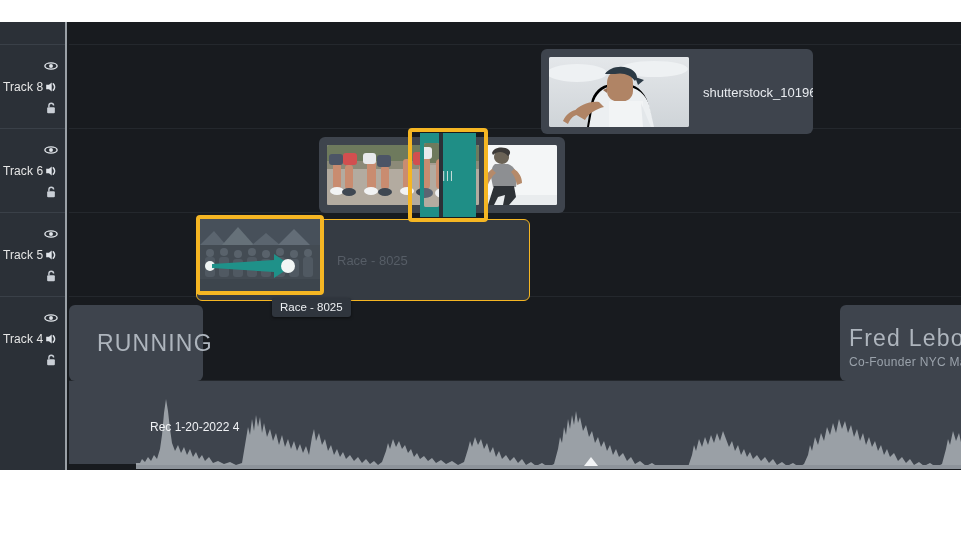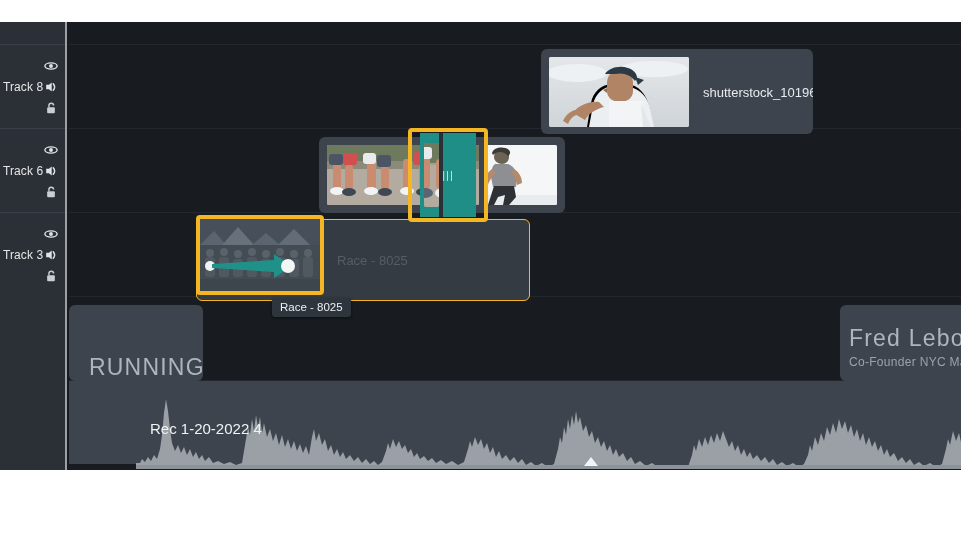--- a/index.html
+++ b/index.html
@@ -234,21 +234,21 @@
             <svg viewBox="0 0 16 16" width="14" height="14">
                 <rect x="3.6" y="7" width="8.8" height="7" rx="1.2" fill="#c9ced5"></rect>
                 <path d="M5.6 7V5.2a2.7 2.7 0 0 1 5.4 0" fill="none" stroke="#c9ced5" stroke-width="1.6"></path>
               </svg>
           </span>
         </div>
       </div>
 
 
       <div class="track-hdr">
-        <span class="track-name">Track 3</span>
+        <span class="track-name">Track 5</span>
         <div class="hdr-icons">
           <span class="ic">
             <svg viewBox="0 0 16 16" width="14" height="14">
                 <ellipse cx="8" cy="8" rx="7" ry="3.6" fill="none" stroke="#dfe3e8" stroke-width="1.6"></ellipse>
                 <circle cx="8" cy="8" r="2.2" fill="#dfe3e8"></circle>
               </svg>
           </span>
           <span class="ic">
             <svg viewBox="0 0 16 16" width="14" height="14">
                 <path d="M2.5 5.5h3.2l3.1-2.6v10.2L5.7 10.5H2.5z" fill="#dfe3e8"></path>
@@ -257,20 +257,43 @@
           </span>
           <span class="ic">
             <svg viewBox="0 0 16 16" width="14" height="14">
                 <rect x="3.6" y="7" width="8.8" height="7" rx="1.2" fill="#c9ced5"></rect>
                 <path d="M5.6 7V5.2a2.7 2.7 0 0 1 5.4 0" fill="none" stroke="#c9ced5" stroke-width="1.6"></path>
               </svg>
           </span>
         </div>
       </div>
 
+      <div class="track-hdr">
+        <span class="track-name">Track 4</span>
+        <div class="hdr-icons">
+          <span class="ic">
+            <svg viewBox="0 0 16 16" width="14" height="14">
+                <ellipse cx="8" cy="8" rx="7" ry="3.6" fill="none" stroke="#dfe3e8" stroke-width="1.6"></ellipse>
+                <circle cx="8" cy="8" r="2.2" fill="#dfe3e8"></circle>
+              </svg>
+          </span>
+          <span class="ic">
+            <svg viewBox="0 0 16 16" width="14" height="14">
+                <path d="M2.5 5.5h3.2l3.1-2.6v10.2L5.7 10.5H2.5z" fill="#dfe3e8"></path>
+                <path d="M10.6 4.4a5 5 0 0 1 0 7.2" fill="none" stroke="#dfe3e8" stroke-width="1.7" stroke-linecap="round"></path>
+              </svg>
+          </span>
+          <span class="ic">
+            <svg viewBox="0 0 16 16" width="14" height="14">
+                <rect x="3.6" y="7" width="8.8" height="7" rx="1.2" fill="#c9ced5"></rect>
+                <path d="M5.6 7V5.2a2.7 2.7 0 0 1 5.4 0" fill="none" stroke="#c9ced5" stroke-width="1.6"></path>
+              </svg>
+          </span>
+        </div>
+      </div>
     </div>
 
     <div class="lanes">
       <div class="lane pad-top"></div>
       <div class="lane"></div>
       <div class="lane"></div>
       <div class="lane"></div>
       <div class="lane"></div>
       <div class="lane audio"></div>
     </div>
@@ -429,33 +452,33 @@
       <svg width="100" height="28" viewBox="0 0 100 28">
         <circle cx="10" cy="14" r="5" fill="#eef3f2"></circle>
         <path d="M12 12 L74 8 L74 2 L92 14 L74 26 L74 20 L12 16 Z" fill="#1f9189"></path>
         <circle cx="88" cy="14" r="7" fill="#f2f6f5"></circle>
       </svg>
     </div>
 
     <div class="tooltip" style="left:272px; top:276px;">Race - 8025</div>
 
     <div class="title-clip" style="position:absolute; left:69px; top:283px; width:134px; height:76px;">
-      <span class="title-main" style="left:20px; top:50%; transform:translateY(-50%);margin-top:24px;">RUNNING</span>
+      <span class="title-main" style="left:28px; top:50%; transform:translateY(-50%);">RUNNING</span>
     </div>
 
     <div class="title-clip" style="position:absolute; left:840px; top:283px; width:130px; height:76px; overflow:hidden;">
       <span class="title-main" style="left:9px; top:20px;">Fred Lebow</span>
       <span class="title-sub" style="left:9px; top:50px;">Co-Founder NYC Marath</span>
     </div>
 
     <div style="position:absolute; left:136px; top:367px; width:826px; height:80px; background:#3e444d; overflow:hidden;">
       <svg class="wave" width="826" height="80" viewBox="0 0 826 80" preserveAspectRatio="none">
         <rect width="826" height="80" fill="#3e444d"></rect>
         <path fill="#9aa0a6" d="M0,78 L0,74 L4,74 L6,70 L9,73 L12,68 L15,72 L18,66 L21,70 L24,60 L26,46 L28,24 L30,10 L32,22 L34,40 L36,54 L39,62 L42,56 L45,64 L48,58 L51,66 L54,60 L57,68 L60,63 L63,70 L66,66 L69,72 L73,68 L77,74 L82,72 L88,75 L94,73 L100,76 L106,74 L110,50 L112,38 L114,46 L116,30 L118,42 L120,26 L122,38 L124,28 L126,44 L128,34 L131,48 L134,40 L137,52 L140,44 L143,56 L146,46 L149,58 L152,50 L155,60 L158,52 L161,62 L164,55 L167,64 L170,57 L173,66 L176,48 L178,40 L180,52 L183,44 L186,56 L189,50 L192,62 L195,56 L198,66 L201,60 L204,68 L207,63 L210,70 L214,66 L218,72 L222,68 L226,74 L230,70 L234,75 L238,72 L242,76 L246,73 L250,62 L252,54 L254,60 L257,50 L260,58 L263,52 L266,60 L269,56 L272,64 L275,60 L278,68 L281,64 L284,70 L288,67 L292,72 L296,69 L300,74 L305,71 L310,75 L316,72 L322,76 L328,73 L332,60 L334,52 L336,58 L339,48 L342,56 L345,50 L348,60 L351,54 L354,64 L357,58 L360,68 L363,62 L366,70 L370,66 L374,72 L378,68 L382,74 L386,70 L390,76 L395,73 L400,77 L406,74 L412,78 L418,75 L422,60 L424,48 L426,54 L428,38 L430,46 L432,30 L434,40 L436,26 L438,36 L440,22 L442,34 L444,28 L447,42 L450,36 L453,48 L456,42 L459,54 L462,48 L465,58 L468,52 L471,62 L474,56 L477,66 L480,60 L483,68 L487,64 L491,72 L495,68 L499,75 L504,72 L510,77 L516,74 L522,78 L528,76 L534,79 L540,77 L546,79 L552,78 L556,66 L558,56 L560,62 L563,50 L566,58 L569,48 L572,56 L575,46 L578,54 L581,44 L584,52 L587,42 L590,50 L593,58 L596,52 L599,62 L602,56 L605,66 L608,60 L611,68 L614,63 L617,70 L621,66 L625,72 L629,68 L633,74 L637,70 L641,76 L646,73 L651,77 L657,74 L663,78 L668,75 L672,66 L674,56 L676,62 L679,48 L682,56 L685,44 L688,52 L691,38 L694,46 L697,34 L700,44 L703,30 L706,40 L709,32 L712,44 L715,36 L718,48 L721,40 L724,52 L727,44 L730,56 L733,48 L736,58 L739,52 L742,62 L745,56 L748,66 L751,60 L754,68 L758,64 L762,72 L766,68 L770,74 L774,70 L778,76 L783,73 L788,77 L794,74 L800,78 L806,75 L810,60 L812,50 L814,56 L817,42 L820,52 L823,44 L826,58 L826,78 Z"></path>
         <rect y="76" width="826" height="4" fill="#8d939a"></rect>
       </svg>
-      <span style="position:absolute; left:14px; top:31px; font-size:15px; color:#f0f2f5;">Rec 1-20-2022 4</span>
+      <span style="position:absolute; left:14px; top:31px; font-size:12px; color:#f0f2f5;">Rec 1-20-2022 4</span>
     </div>
 
     <div class="playhead-tri" style="left:584px; top:435px;"></div>
 
   </div>
 </div>
 
 </body></html>

